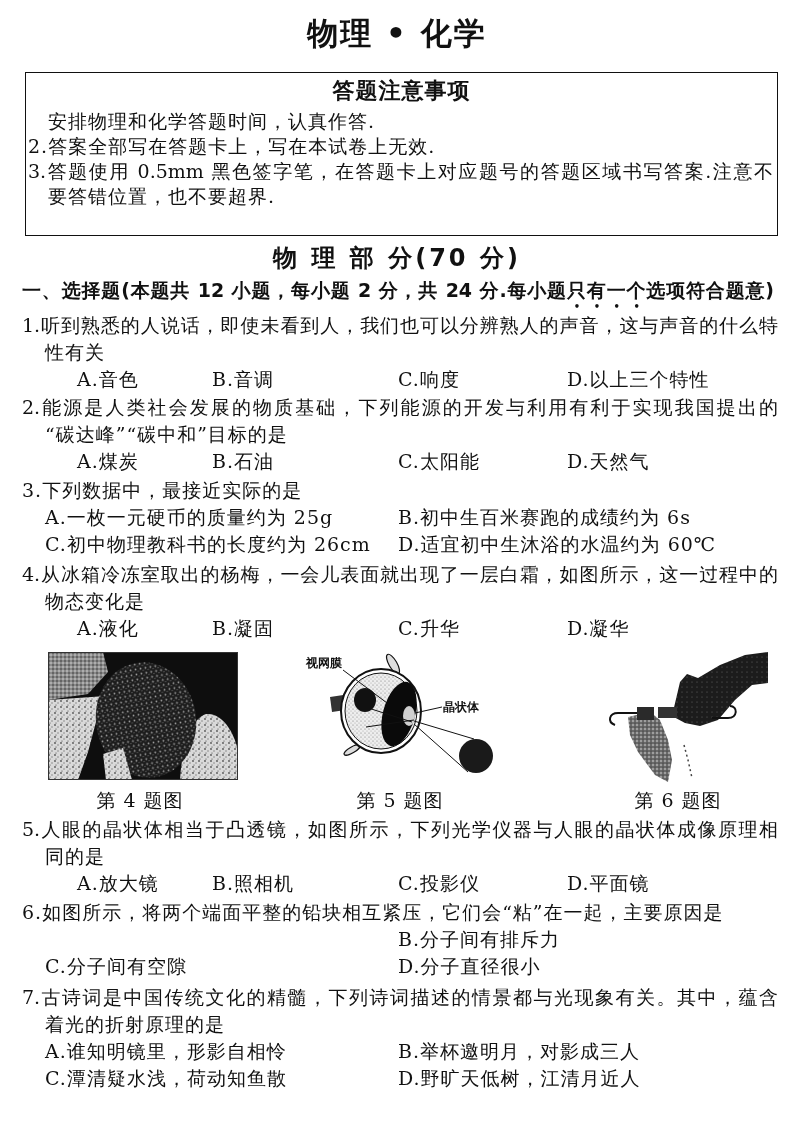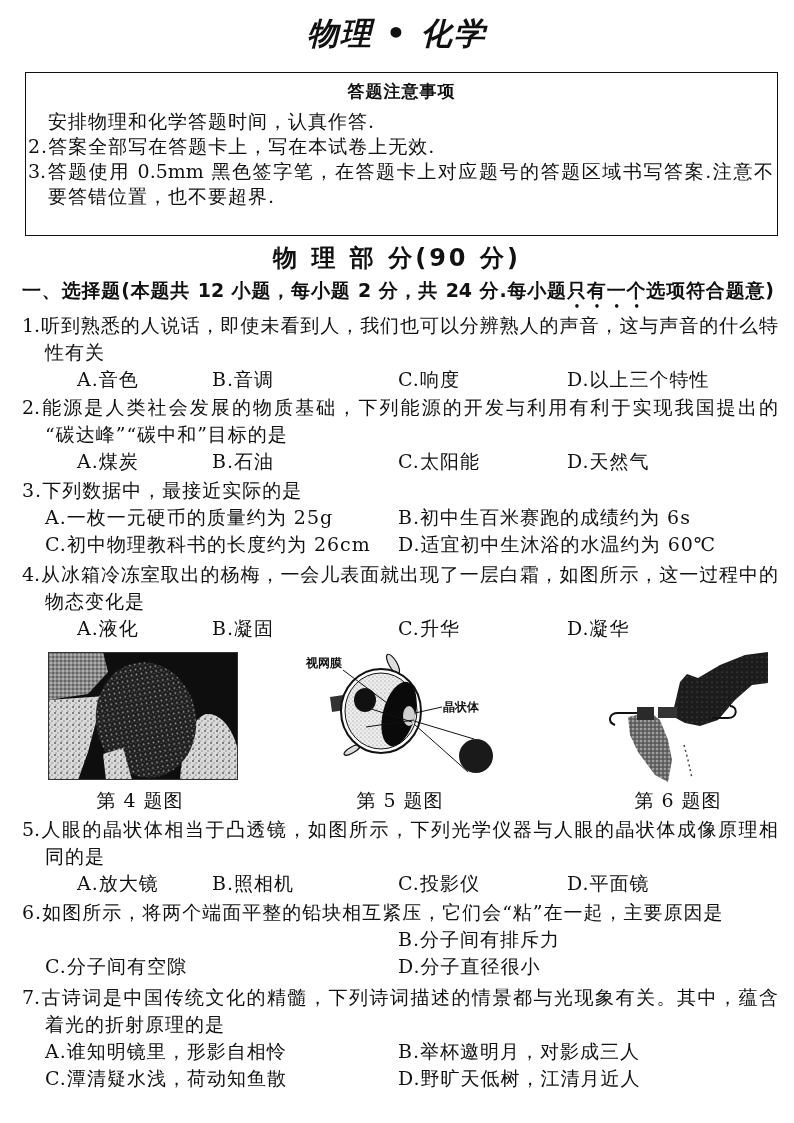--- a/index.html
+++ b/index.html
@@ -4,30 +4,30 @@
 <style>
   html, body { margin: 0; padding: 0; background: #fff; }
   #page {
     position: relative; width: 794px; height: 1123px; overflow: hidden;
     background: #fff; color: #111;
     font-family: "DejaVu Serif", serif;
   }
   .title {
     position: absolute; left: 0; top: 13px; width: 794px; text-align: center;
     font-family: "DejaVu Sans", sans-serif; font-weight: bold;
-    font-size: 31px; line-height: 40px; letter-spacing: 2px; font-style: italic;
+    font-size: 31px; line-height: 40px; letter-spacing: 2px;
   }
   .notice {
     position: absolute; left: 25px; top: 72px; width: 753px; height: 164px;
     border: 1.5px solid #111; box-sizing: border-box;
   }
   .notice-title {
     position: absolute; left: 0; top: 3px; width: 100%; text-align: center;
     font-family: "DejaVu Sans", sans-serif; font-weight: bold;
-    font-size: 17px; line-height: 30px; letter-spacing: 1px;
+    font-size: 22px; line-height: 30px; letter-spacing: 1px;
   }
   .notice-items { position: absolute; left: 2px; top: 36px; width: 745px; }
   .nline { height: 25px; line-height: 25px; font-size: 19px; }
   .full { text-align: justify; text-align-last: justify; }
   .part-line { letter-spacing: 1px; }
   .nindent { padding-left: 20px; }
 
   .part-title {
     position: absolute; left: 0; top: 243px; width: 794px; text-align: center;
     font-family: "DejaVu Sans", sans-serif; font-weight: bold;
@@ -78,21 +78,21 @@
   <div class="notice">
     <div class="notice-title">答题注意事项</div>
     <div class="notice-items">
       <div class="nline nindent part-line">安排物理和化学答题时间，认真作答.</div>
       <div class="nline part-line">2.答案全部写在答题卡上，写在本试卷上无效.</div>
       <div class="nline full">3.答题使用 0.5mm 黑色签字笔，在答题卡上对应题号的答题区域书写答案.注意不</div>
       <div class="nline nindent part-line">要答错位置，也不要超界.</div>
     </div>
   </div>
 
-  <div class="part-title">物 理 部 分(90 分)</div>
+  <div class="part-title">物 理 部 分(70 分)</div>
 
   <div class="section-heading"><span>一、选择题(本题共 12 小题，每小题 2 分，共 24 分.每小题</span><span class="emph">只有一个</span><span>选项符合题意)</span></div>
 
   <div class="q" style="top:312px">
     <div class="qline full">1.听到熟悉的人说话，即使未看到人，我们也可以分辨熟人的声音，这与声音的什么特</div>
     <div class="qline qindent part-line">性有关</div>
     <div class="opts">
       <span class="opt c4-a">A.音色</span>
       <span class="opt c4-b">B.音调</span>
       <span class="opt c4-c">C.响度</span>

